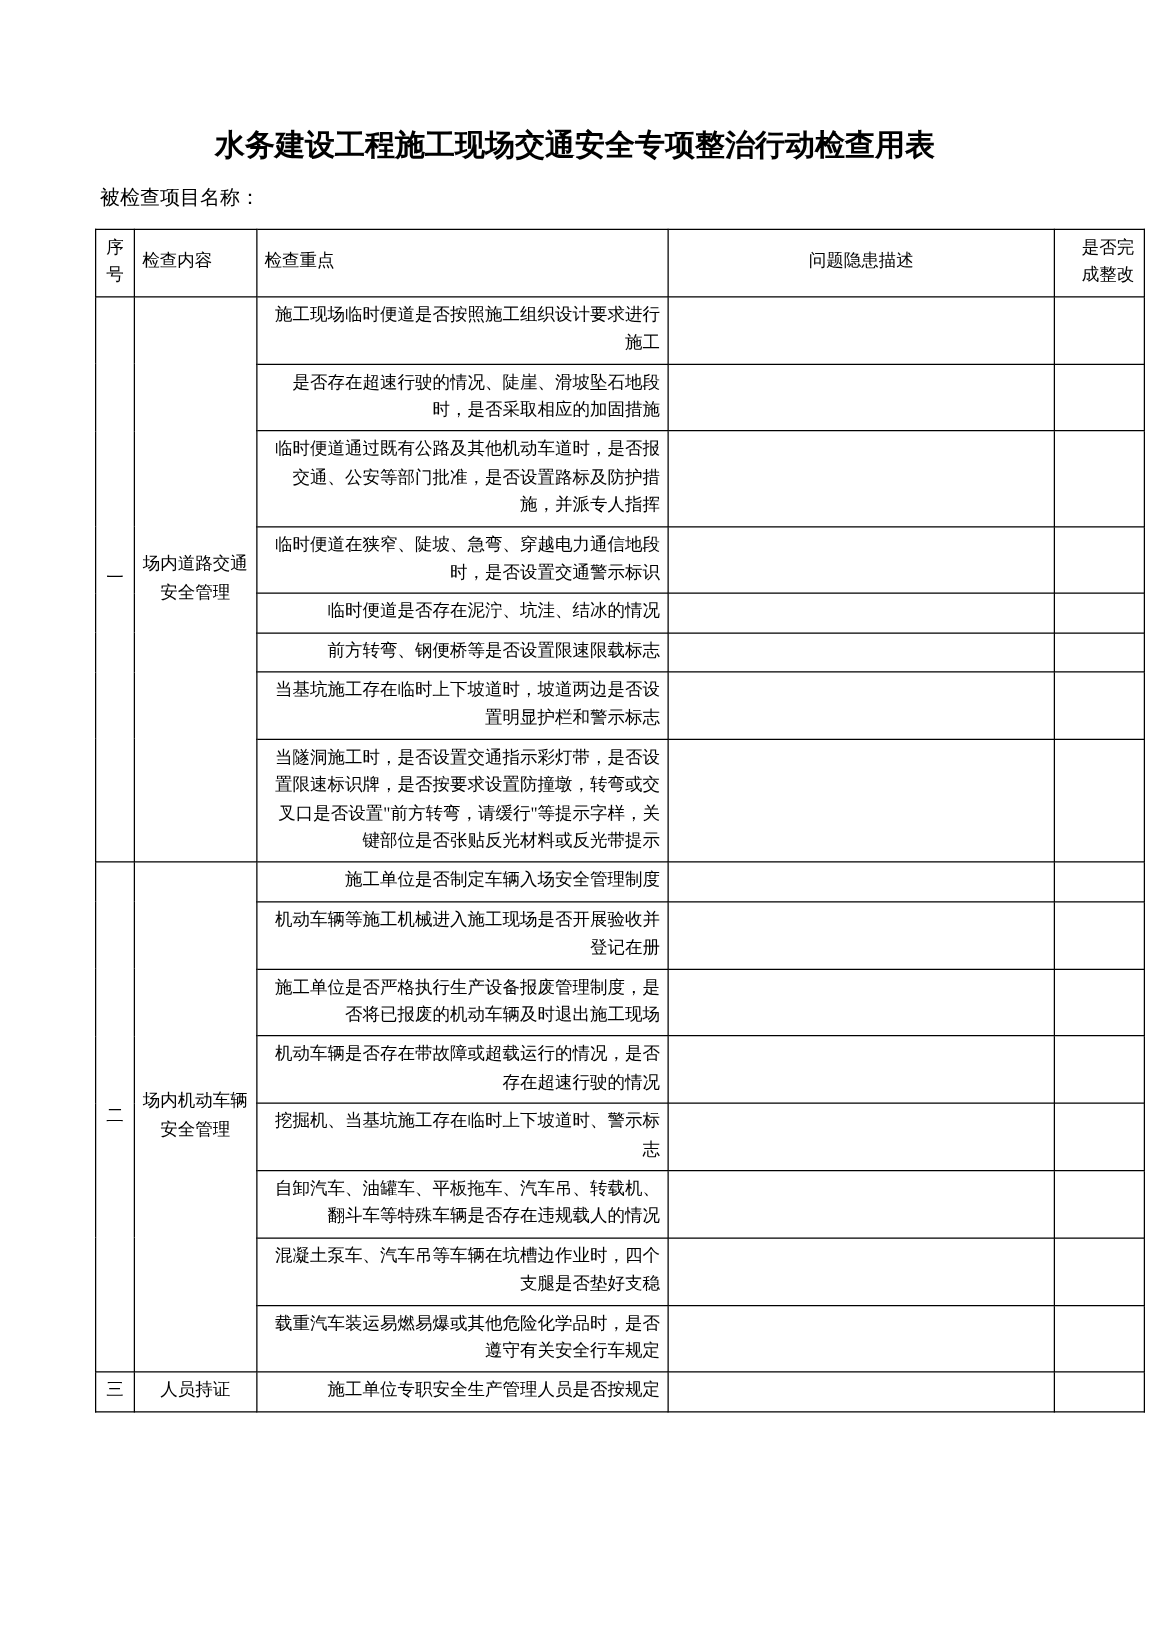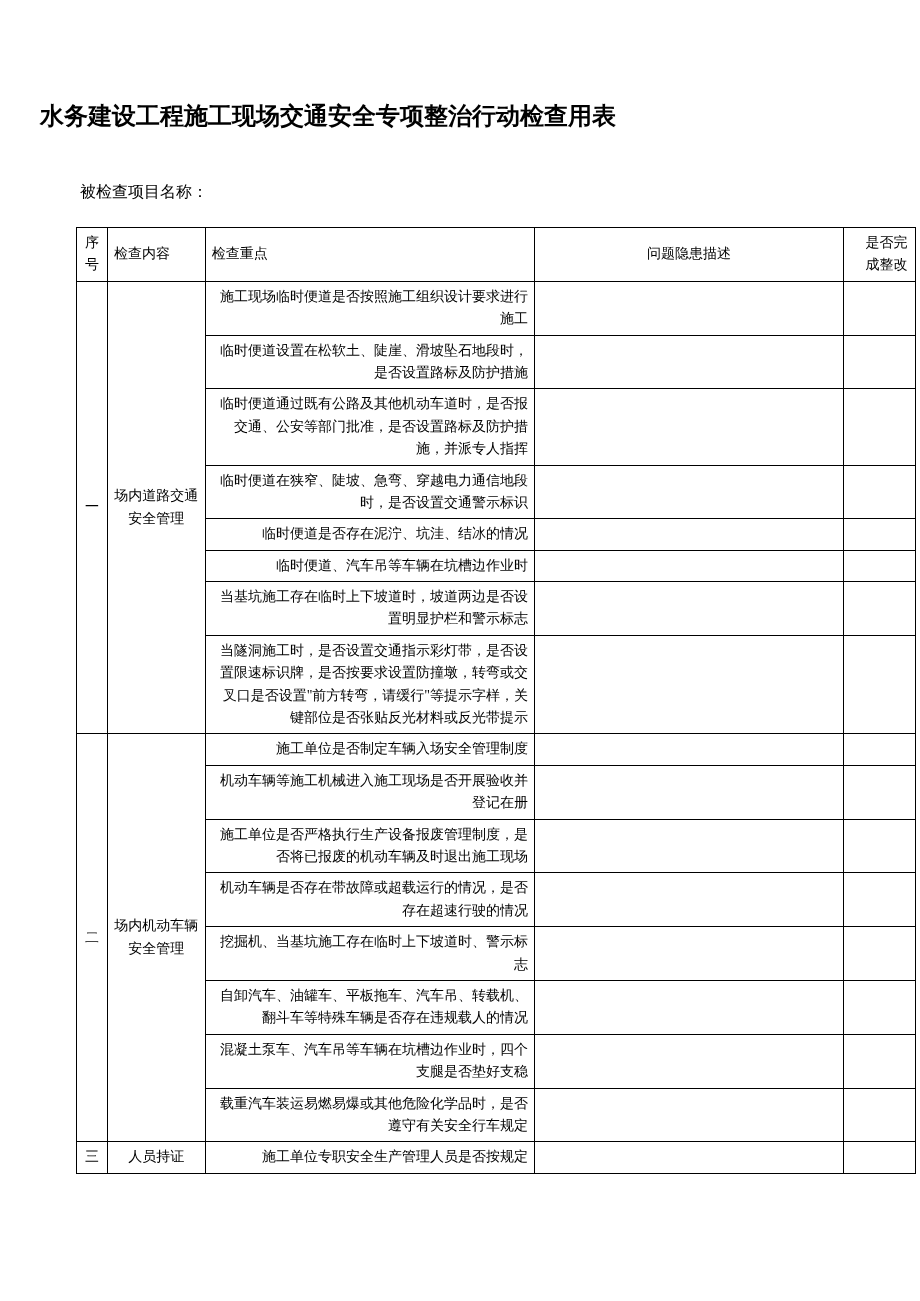--- a/index.html
+++ b/index.html
@@ -4,28 +4,28 @@
   <style>
     * { margin: 0; padding: 0; box-sizing: border-box; }
     body {
       font-family: "SimSun", "宋体", serif;
       background: #fff;
       padding: 100px 40px 40px 40px;
       font-size: 14px;
       color: #000;
     }
     .title {
-      text-align: left;
+      text-align: center;
       font-size: 24px;
       font-weight: bold;
-      margin-bottom: 50px;
+      margin-bottom: 16px;
     }
     .project-name {
       font-size: 16px;
-      margin-bottom: 24px;
+      margin-bottom: 14px;
       padding-left: 40px;
     }
     table {
       width: 100%;
       border-collapse: collapse;
       table-layout: fixed;
       margin-left: 36px;
     }
     th, td {
       border: 1px solid #000;
@@ -64,41 +64,41 @@
   </thead>
   <tbody id="table-body">
   <tr>
         <td class="seq" rowspan="8">一</td>
         <td class="content" rowspan="8">场内道路交通安全管理</td>
         <td class="focus">施工现场临时便道是否按照施工组织设计要求进行施工</td>
         <td></td>
         <td></td>
       </tr>
       <tr>
-        <td class="focus">临时便道设置在松软土、陡崖、滑坡坠石地段时，是否设置路标及防护措施</td>
+        <td class="focus">是否存在超速行驶的情况、陡崖、滑坡坠石地段时，是否采取相应的加固措施</td>
         <td></td>
         <td></td>
       </tr>
       <tr>
         <td class="focus">临时便道通过既有公路及其他机动车道时，是否报交通、公安等部门批准，是否设置路标及防护措施，并派专人指挥</td>
         <td></td>
         <td></td>
       </tr>
       <tr>
         <td class="focus">临时便道在狭窄、陡坡、急弯、穿越电力通信地段时，是否设置交通警示标识</td>
         <td></td>
         <td></td>
       </tr>
       <tr>
         <td class="focus">临时便道是否存在泥泞、坑洼、结冰的情况</td>
         <td></td>
         <td></td>
       </tr>
       <tr>
-        <td class="focus">临时便道、汽车吊等车辆在坑槽边作业时</td>
+        <td class="focus">前方转弯、钢便桥等是否设置限速限载标志</td>
         <td></td>
         <td></td>
       </tr>
       <tr>
         <td class="focus">当基坑施工存在临时上下坡道时，坡道两边是否设置明显护栏和警示标志</td>
         <td></td>
         <td></td>
       </tr>
       <tr>
         <td class="focus">当隧洞施工时，是否设置交通指示彩灯带，是否设置限速标识牌，是否按要求设置防撞墩，转弯或交叉口是否设置"前方转弯，请缓行"等提示字样，关键部位是否张贴反光材料或反光带提示</td>

